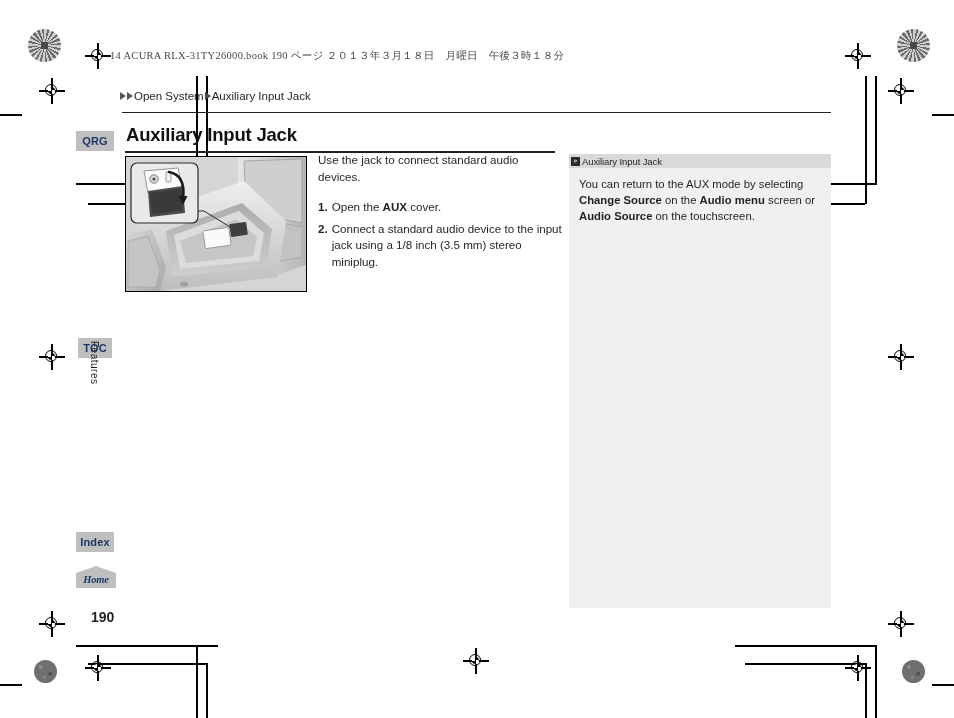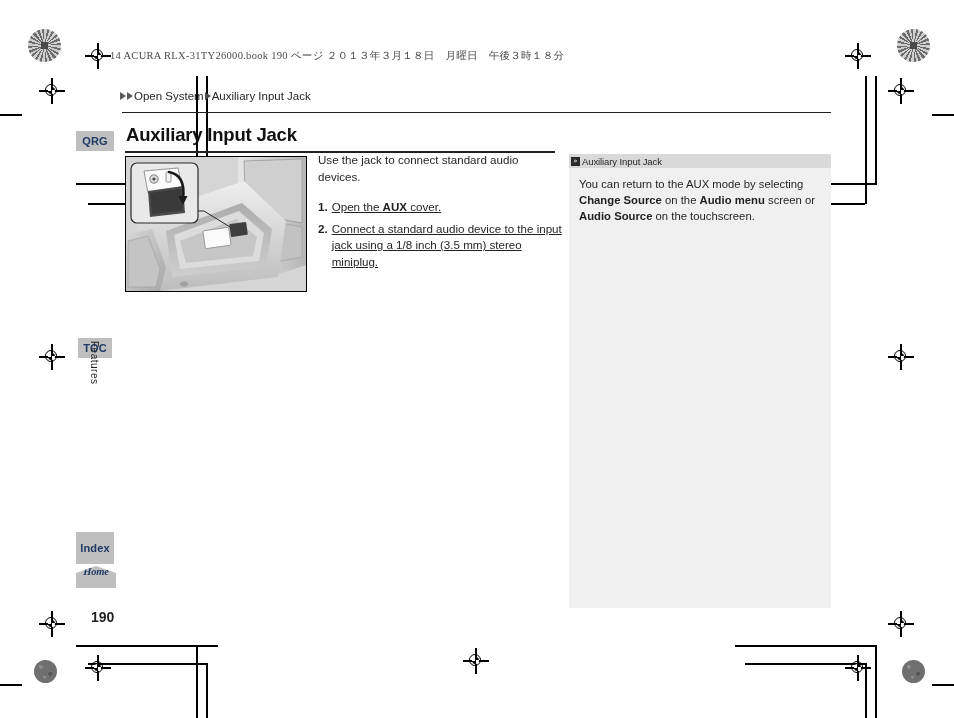--- a/index.html
+++ b/index.html
@@ -164,21 +164,21 @@
     writing-mode: vertical-rl;
     letter-spacing: 0.5px;
   }
   .home-tab {
     position: absolute;
     width: 40px;
     height: 22px;
     background: #bfbfbf;
     clip-path: polygon(0 32%, 50% 0, 100% 32%, 100% 100%, 0 100%);
     display: flex;
-    align-items: flex-start;
+    align-items: flex-end;
     justify-content: center;
   }
   .home-tab span {
     font-family: "Liberation Serif", serif;
     font-style: italic;
     font-weight: bold;
     font-size: 10.5px;
     color: #1f3864;
     padding-bottom: 3px;
     letter-spacing: -0.2px;
@@ -221,21 +221,21 @@
   .intro { margin-bottom: 14px !important; }
   .step {
     display: flex;
     margin-bottom: 5px;
   }
   .step-num {
     font-weight: bold;
     margin-right: 4px;
     flex: 0 0 auto;
   }
-  .step-body { flex: 1 1 auto; text-decoration: underline; }
+  .step-body { flex: 1 1 auto; }
   .sub-note {
     display: flex;
     margin-top: 1px;
     padding-left: 8px;
   }
   .sub-note .tri {
     margin-top: 5px;
     margin-right: 4px;
     flex: 0 0 auto;
   }
@@ -402,21 +402,21 @@
 <div class="nav-tab" style="left:76px; top:131px; width:38px; height:20px;text-align:center;">
   <span>QRG</span>
 </div>
 
 <div class="nav-tab" style="left:78px; top:314px; width:34px; height:20px;margin-top:24px;">
   <span>TOC</span>
 </div>
 
 <div class="side-label" style="left:89px; top:341px;">Features</div>
 
-<div class="nav-tab" style="left:76px; top:532px; width:38px; height:32px;">
+<div class="nav-tab" style="left:76px; top:532px; width:38px; height:20px;">
   <span>Index</span>
 </div>
 
 <div class="home-tab" style="left:76px; top:566px;">
   <span>Home</span>
 </div>
 
 <div class="page-number">190</div>
 
 <div class="figure">

